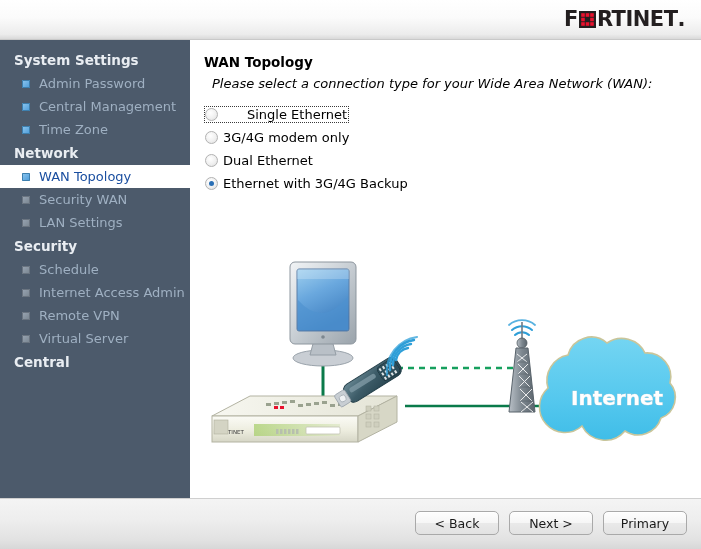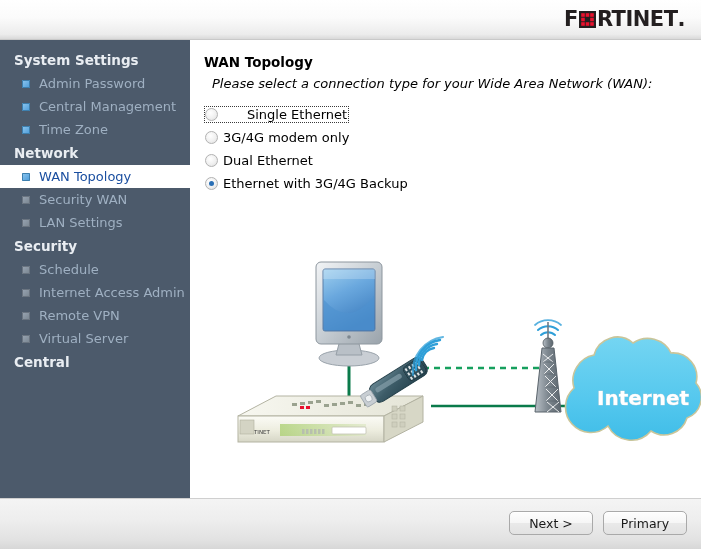--- a/index.html
+++ b/index.html
@@ -140,21 +140,21 @@
     width: 5px; height: 5px;
     border-radius: 50%;
     background: #2a6fb5;
   }
   .radio-label { line-height: 15px; }
 
   
   .diagram {
     position: absolute;
     left: 190px; top: 240px;
-    width: 511px; height: 230px; padding-left: 26px;
+    width: 511px; height: 230px;
   }
   .diagram svg { display: block; }
 
   
   .footer {
     position: absolute; left: 0; top: 498px;
     width: 701px; height: 51px;
     background: linear-gradient(to bottom, #f4f4f4 0%, #eeeeee 40%, #e2e2e2 82%, #d7d7d7 100%);
     border-top: 1px solid #cfcfcf;
   }
@@ -469,18 +469,19 @@
                  a24 24 0 0 1 -36 13
                  a26 26 0 0 1 -43 -5
                  a24 24 0 0 1 -34 -38 z" fill="url(#gCloud)" stroke="#c9c59a" stroke-width="1.6"></path>
         <text x="427" y="165" text-anchor="middle" font-family="DejaVu Sans, Liberation Sans, sans-serif" font-size="20" font-weight="bold" fill="#ffffff" stroke="#cfd4d8" stroke-width="0.6" paint-order="stroke">Internet</text>
       </g>
     </svg>
   </div>
 
   <div class="footer">
     <div class="btn-row">
+      <button class="btn">&lt; Back</button>
       <button class="btn">Next &gt;</button>
       <button class="btn">Primary</button>
     </div>
   </div>
 
 </div>
 
 </body></html>

